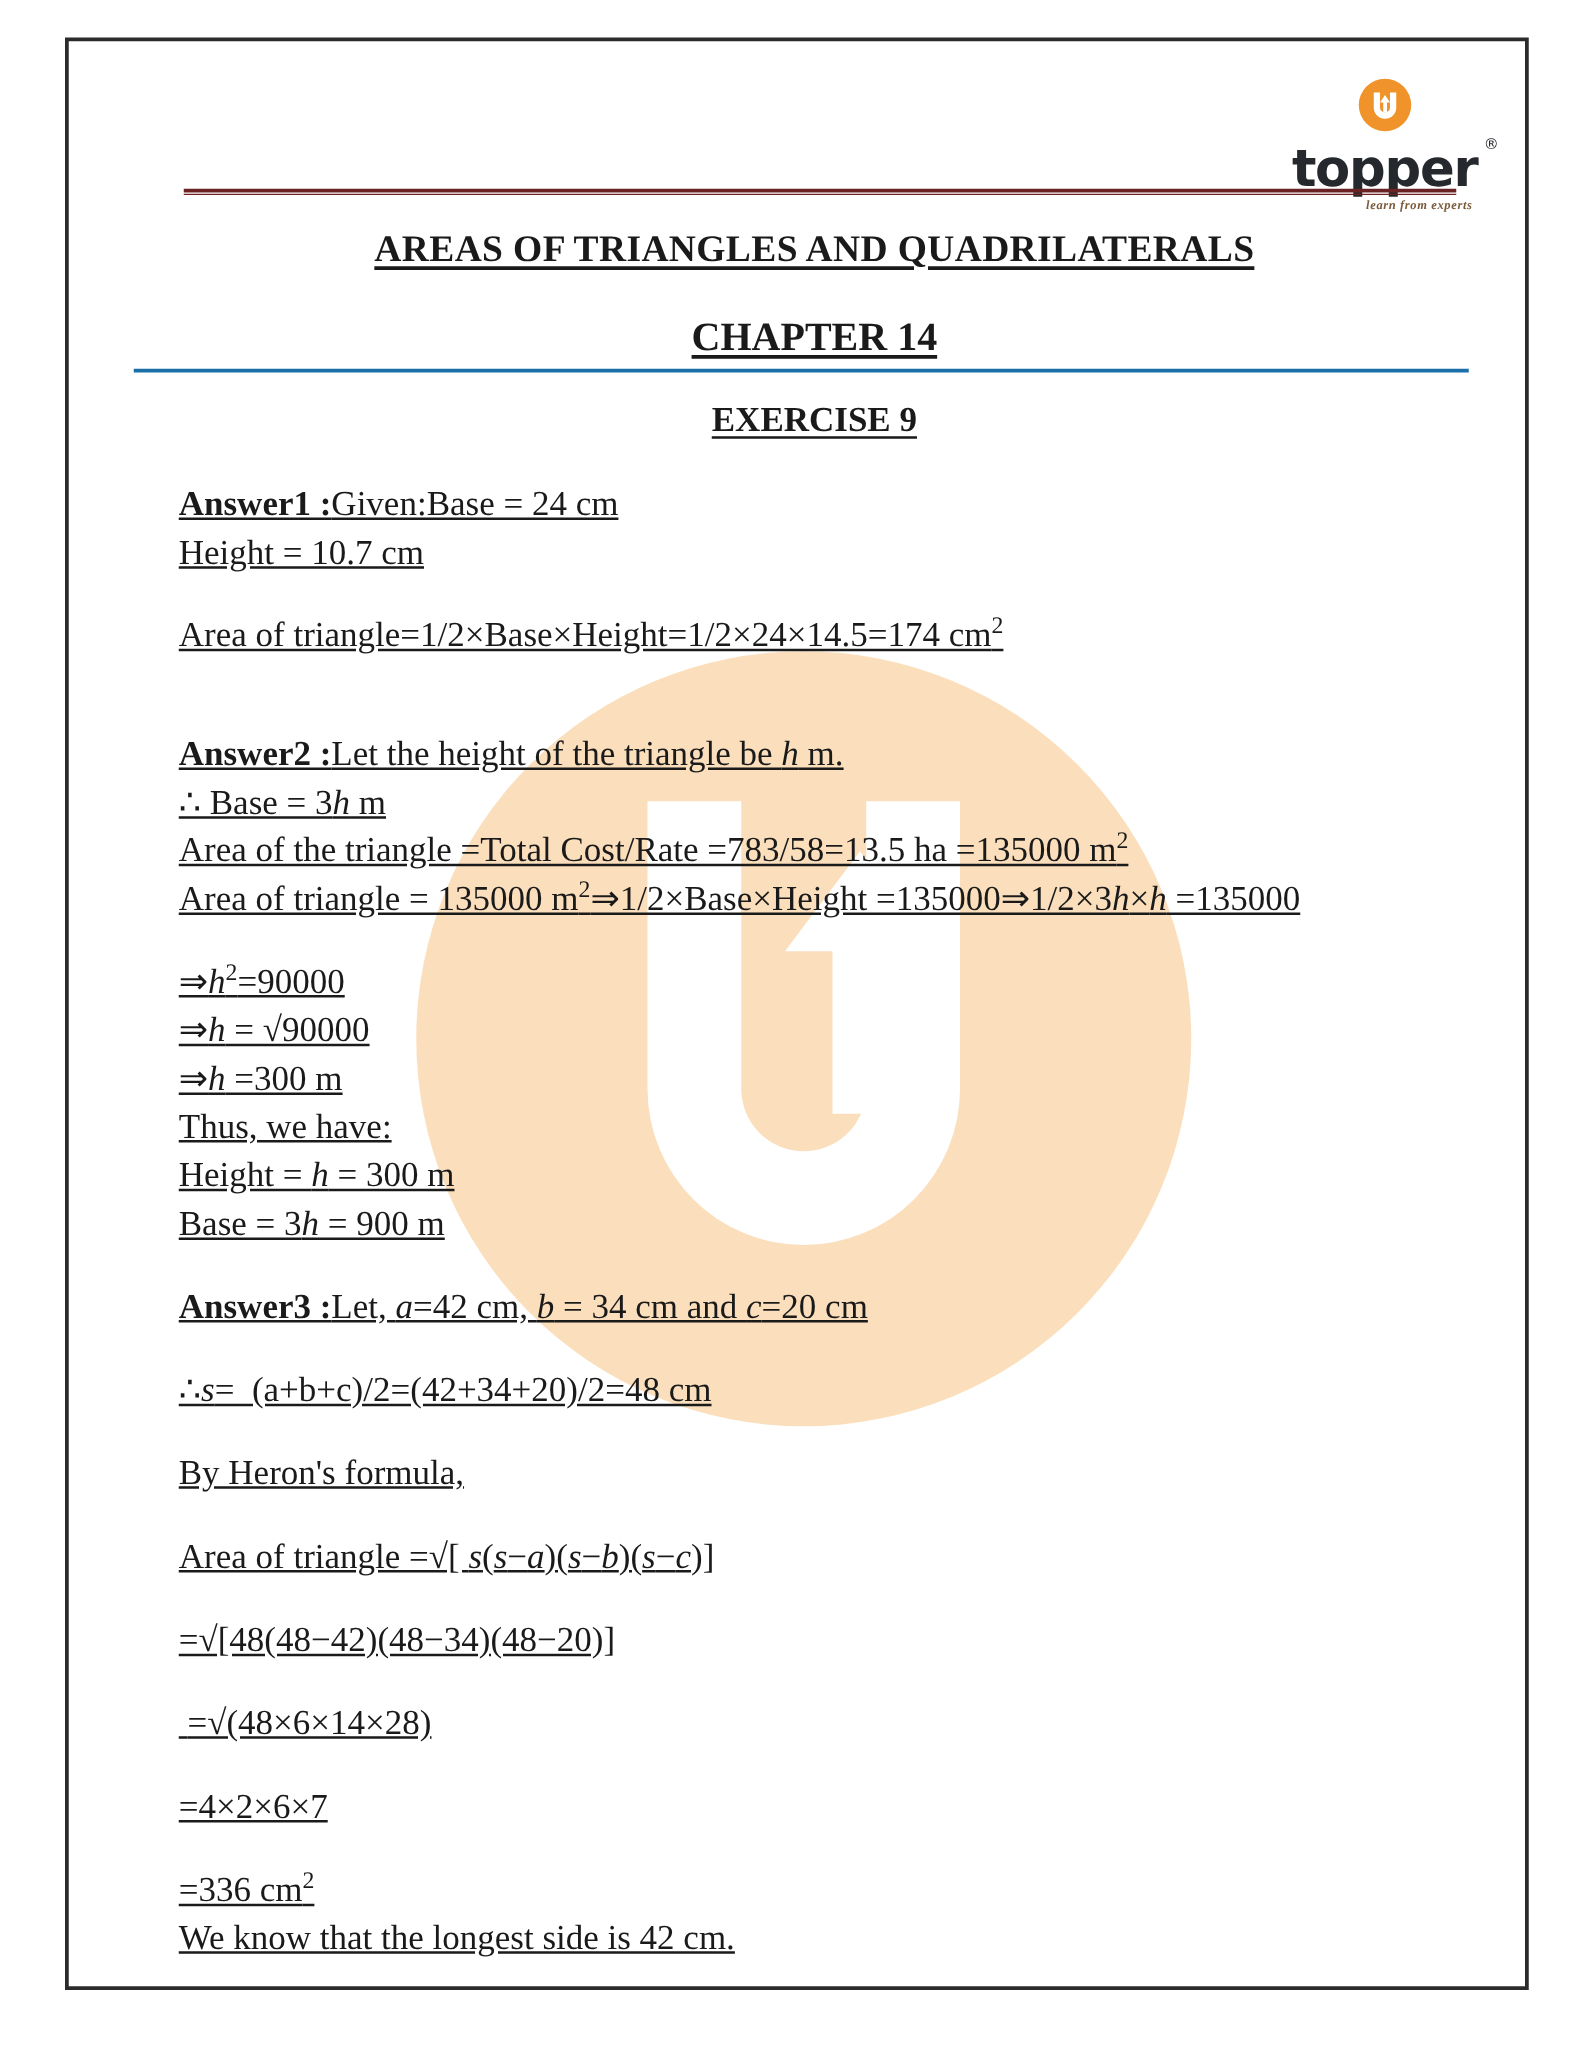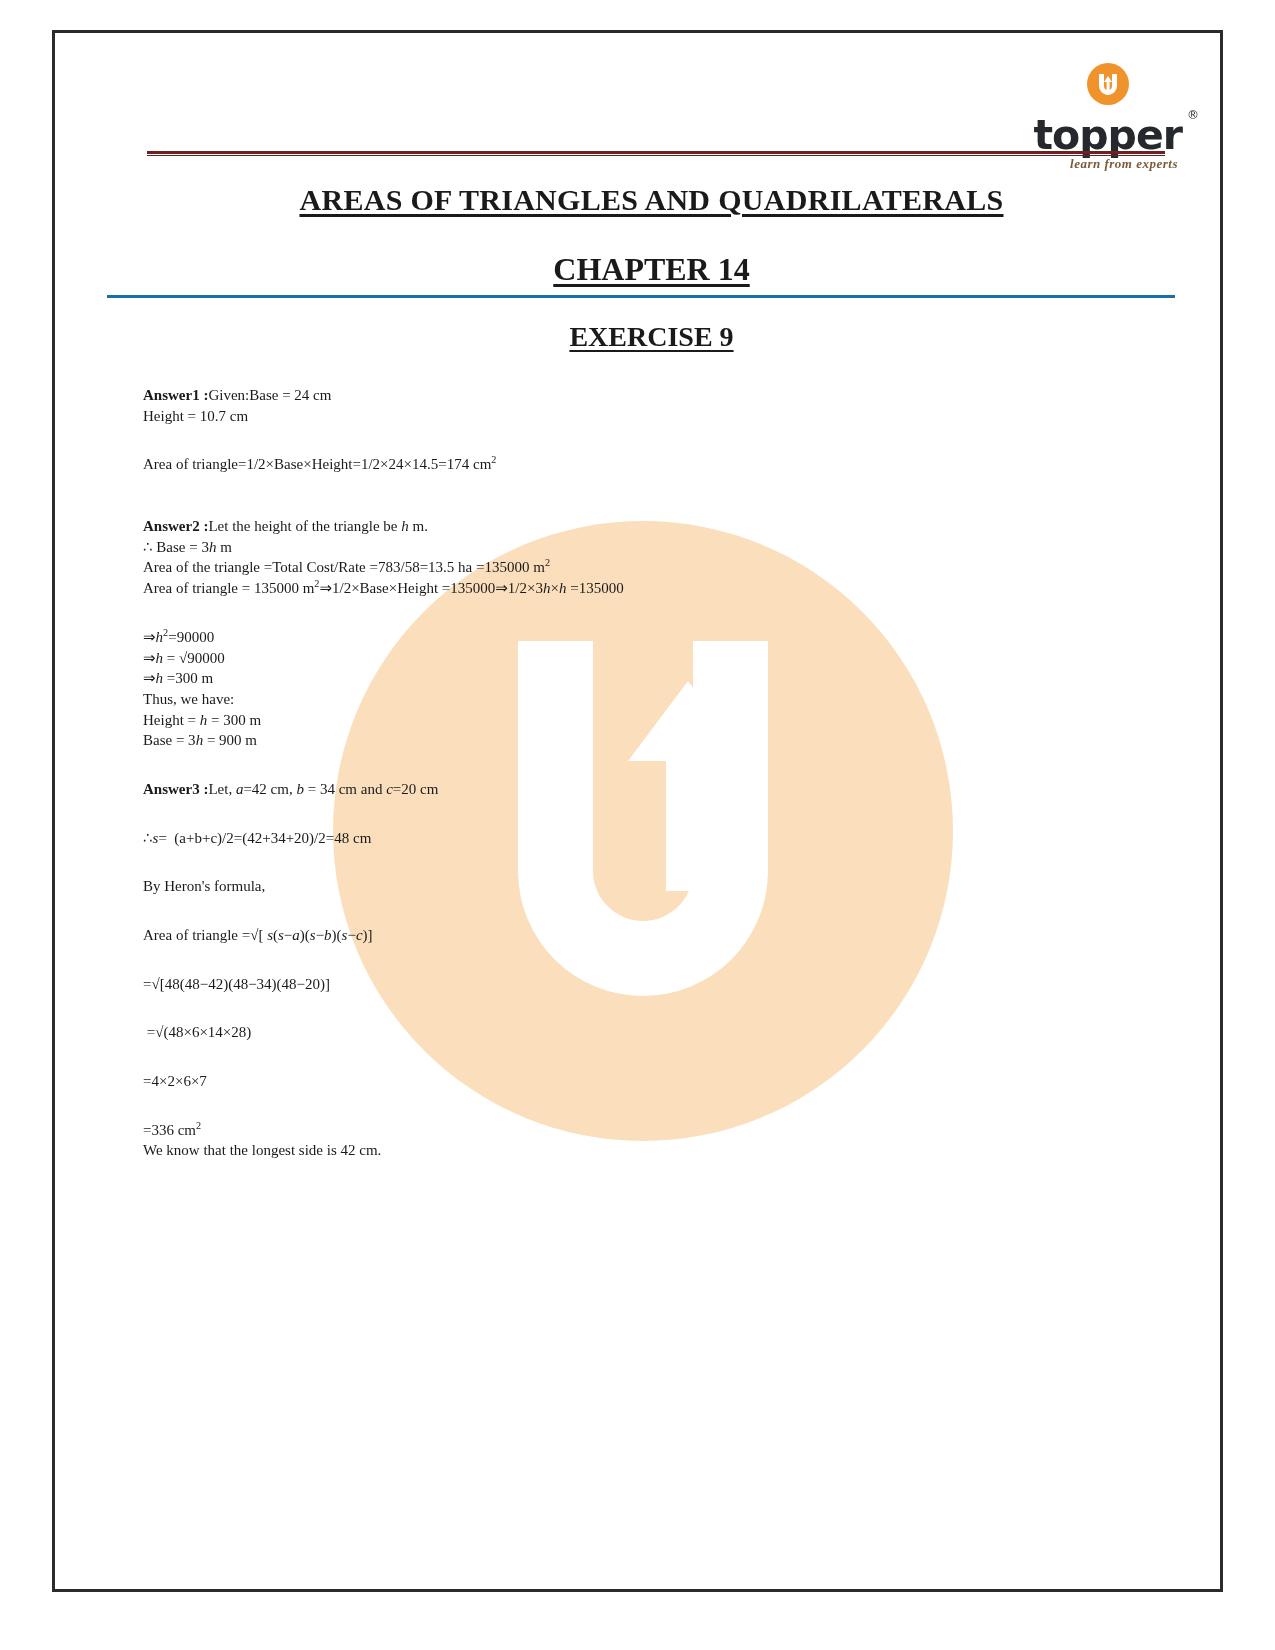--- a/index.html
+++ b/index.html
@@ -66,21 +66,21 @@
   .logo-reg {
     position: absolute;
     right: -16px; top: -6px;
     font-size: 12px; font-weight: normal;
   }
   .logo-tag {
     position: absolute;
     right: 4px; bottom: -14px;
     font-family: "Liberation Serif", serif;
     font-style: italic;
-    font-size: 13px;
+    font-size: 10px;
     color: #7a5a3a;
     letter-spacing: .5px;
     text-align: center;
   }
 
   .rule-top {
     position: absolute;
     left: 92px; top: 118px;
     width: 1018px;
     border-top: 3px solid #6b2222;
@@ -118,26 +118,27 @@
     font-size: 28px;
   }
   h3.exercise span { text-decoration: underline; text-underline-offset: 4px; }
 
   .body-area {
     position: absolute;
     left: 88px; top: 352px;
     width: 1000px;
   }
   .line {
-    font-size: 15px;
+    font-size: 28px;
     line-height: 1.38;
     white-space: pre-wrap;
+    text-decoration: underline;
   }
   .line.gap-md { margin-top: 28px; }
-  .line.gap-lg { margin-top: 41px; }
+  .line.gap-lg { margin-top: 56px; }
   .line b { font-weight: bold; }
   .it { font-style: italic; }
   sup { font-size: .68em; vertical-align: super; line-height: 0; }
 </style>
 </head>
 <body>
 
 <div class="page">
 
   <div class="watermark"></div>

